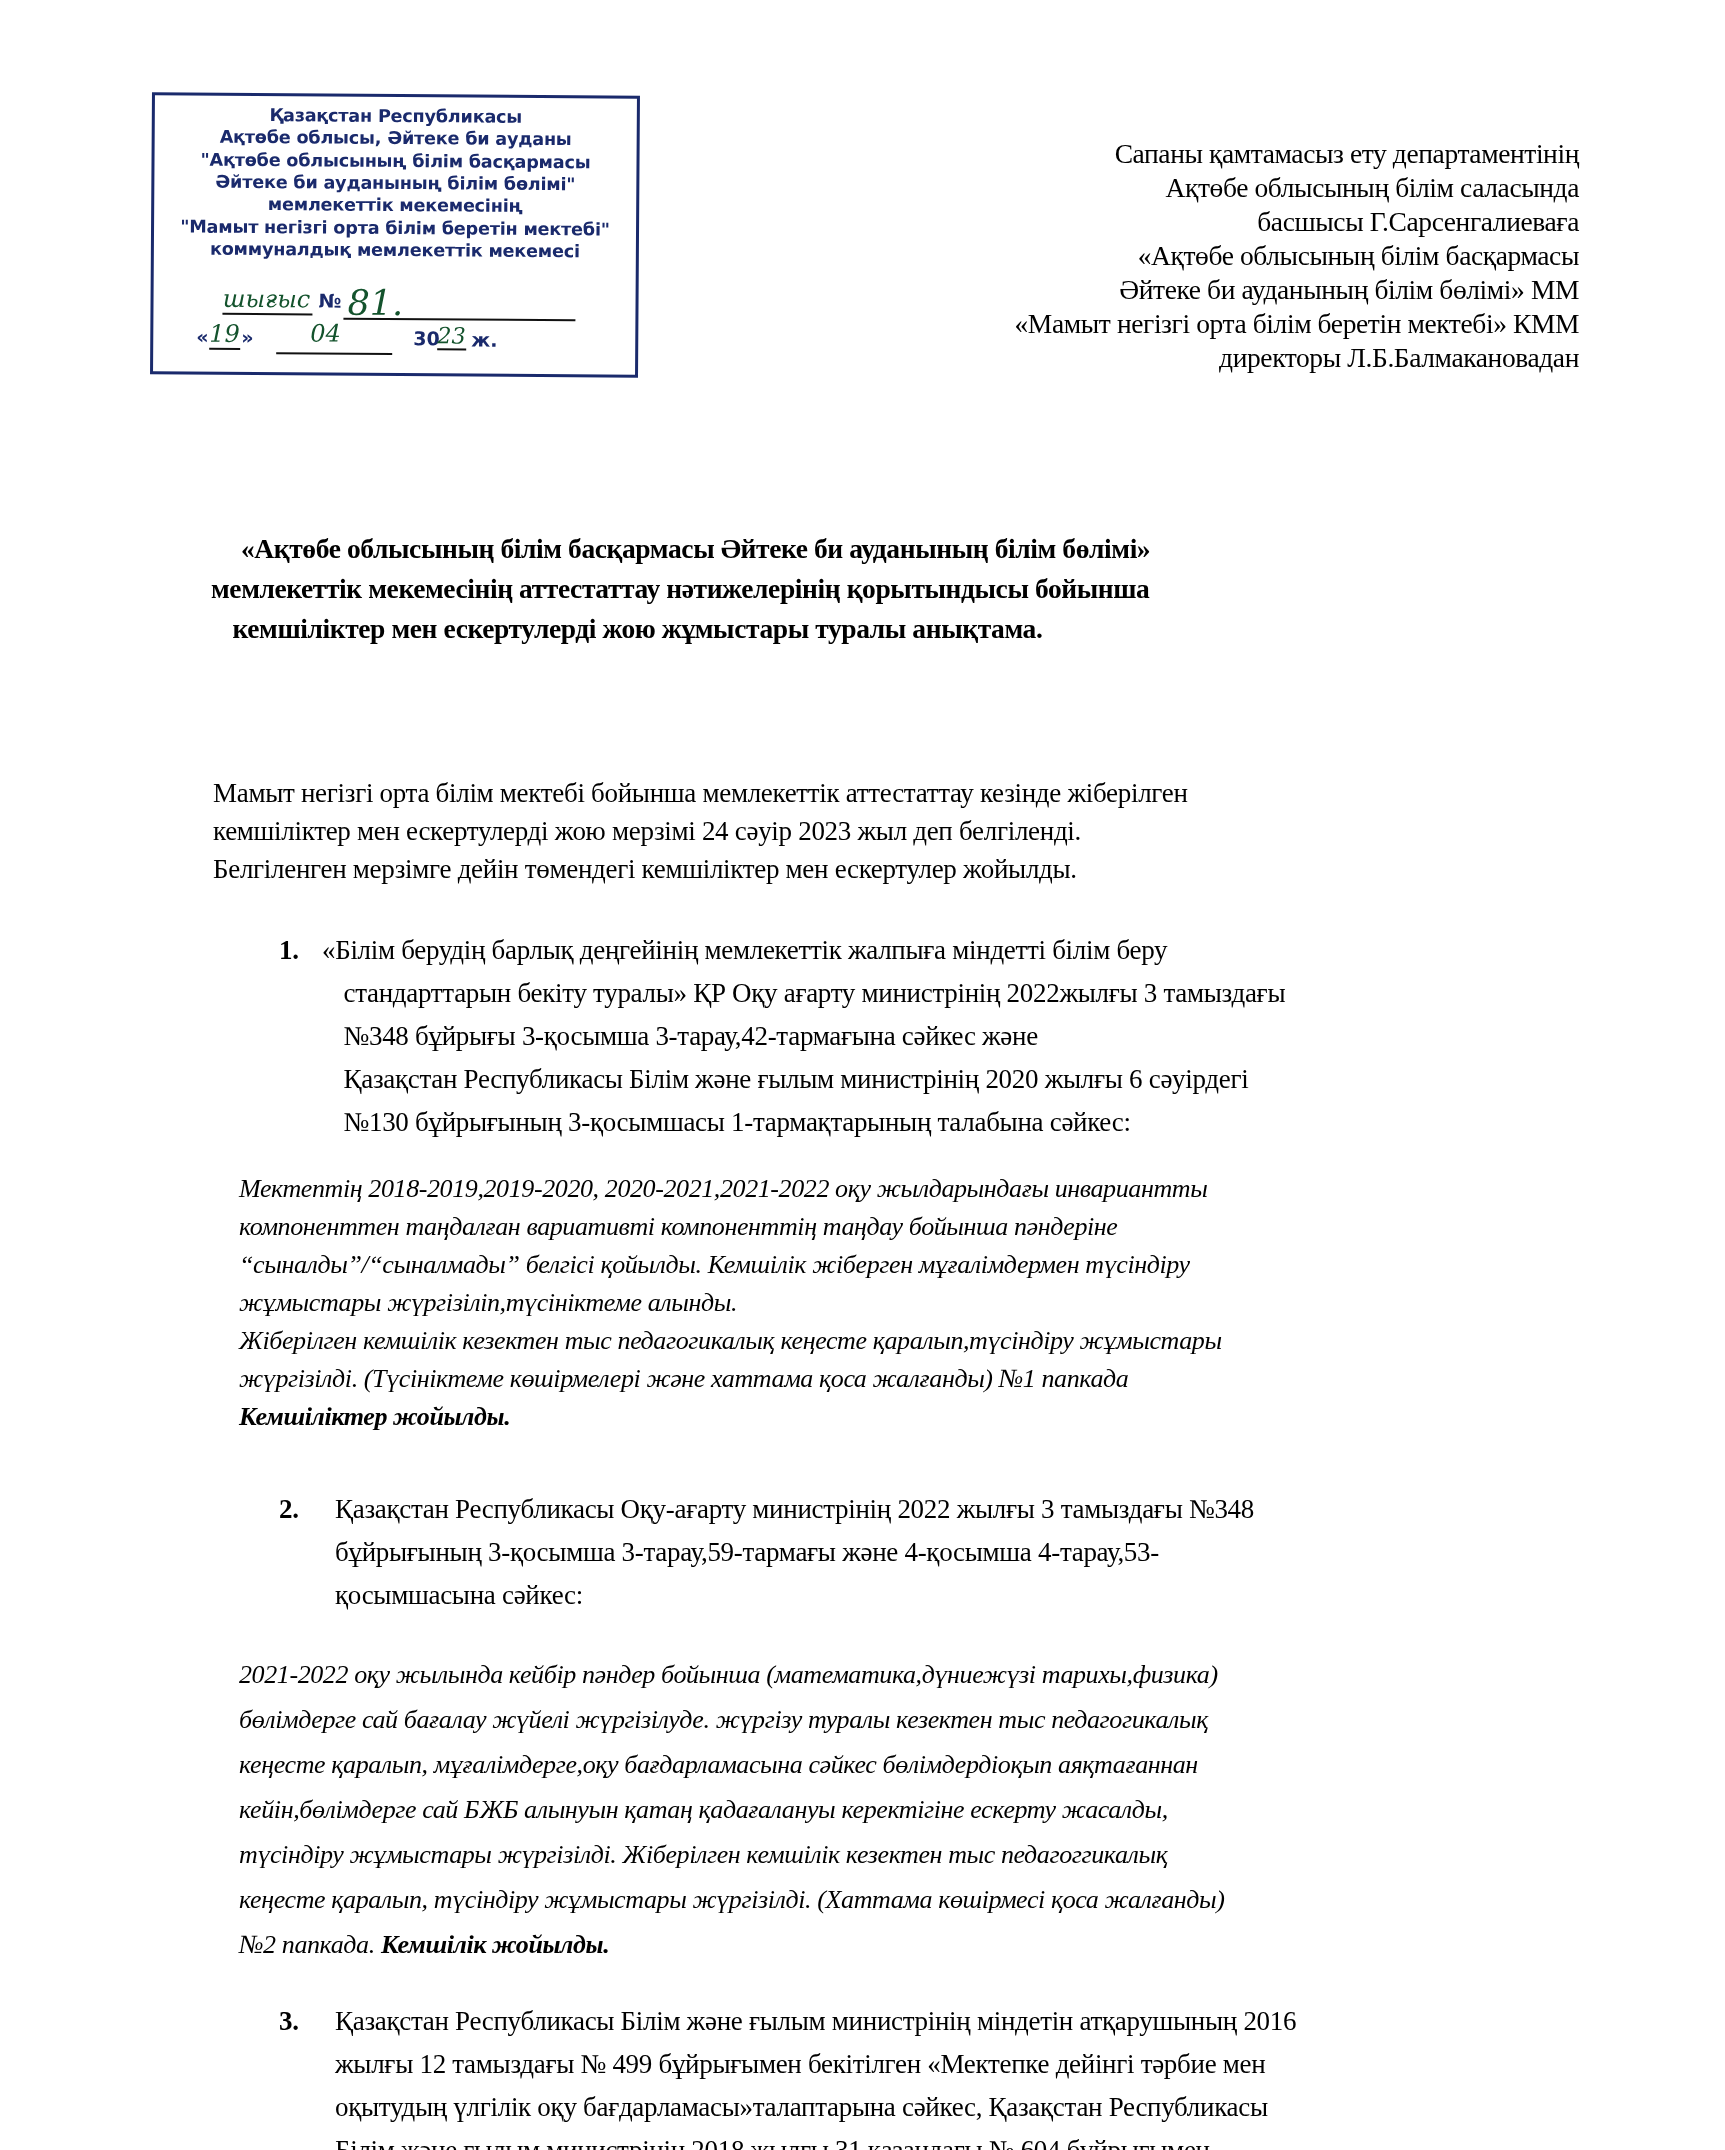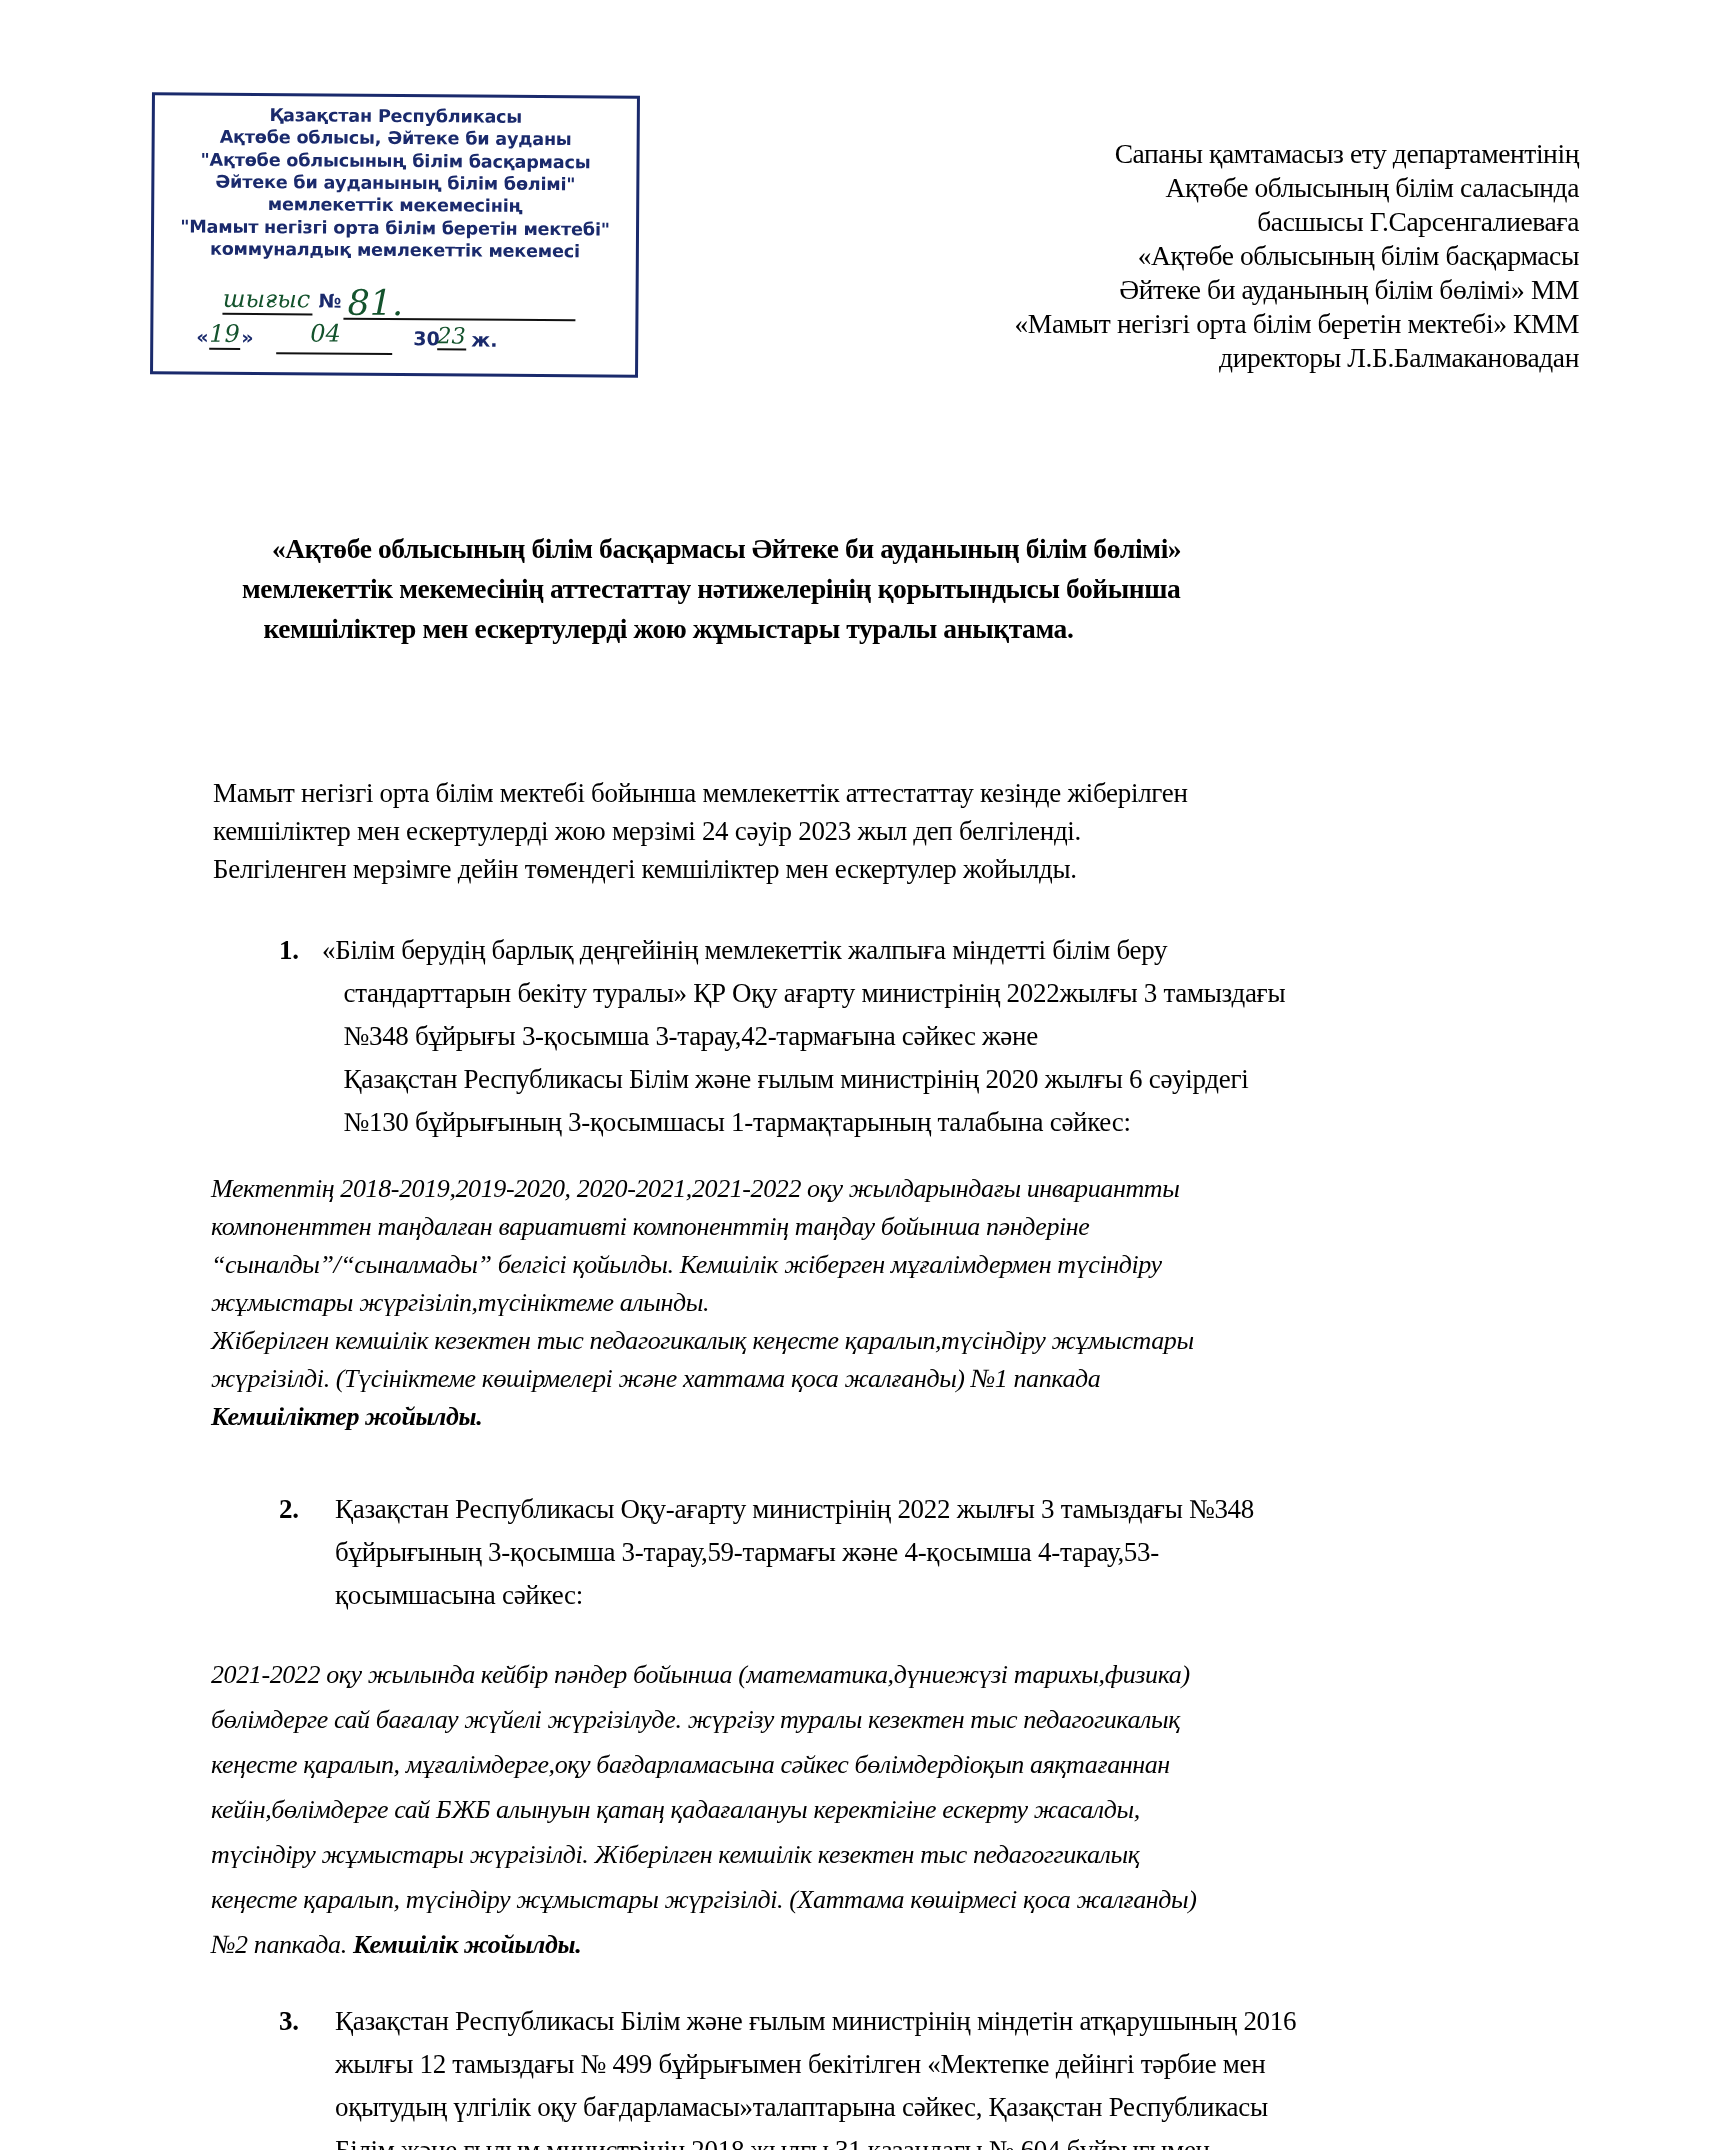--- a/index.html
+++ b/index.html
@@ -42,21 +42,21 @@
   
   .addressee {
     position: absolute; right: 146px; top: 137px; text-align: right;
     font-size: 27.5px; line-height: 34px; letter-spacing: -0.4px;
   }
   .addressee div { white-space: nowrap; }
 
   
   .title {
     position: absolute; left: 211px; top: 529px; width: 1419px;
-    font-size: 27.5px; font-weight: bold; line-height: 40px; letter-spacing: -0.4px; margin-left: 31px;
+    font-size: 27.5px; font-weight: bold; line-height: 40px; letter-spacing: -0.4px;
   }
   .title div { white-space: nowrap; }
 
   .intro {
     position: absolute; left: 213px; top: 774px; width: 1419px;
     font-size: 27px; line-height: 38px; letter-spacing: -0.3px;
   }
   .intro div { white-space: nowrap; }
 
   .item {
@@ -68,21 +68,21 @@
   .item .body div { white-space: nowrap; }
   .item1 { top: 929px; }
   .item2 { top: 1488px; }
   .item3 { top: 2000px; }
   .item3 .body, .item2 .body { left: 73px; }
 
   .note {
     position: absolute; left: 211px; width: 1441px;
     font-style: italic; font-size: 26px; line-height: 41px; letter-spacing: -0.4px;
   }
-  .note div { white-space: nowrap; }
+  .note div { white-space: nowrap; margin-left: 28px; }
   .note1 { top: 1170px; line-height: 38px; }
   .note2 { top: 1652px; line-height: 45px; }
   .bolditalic { font-weight: bold; font-style: italic; }
 </style>
 </head>
 <body>
 
 <div class="page">
 
   <div class="stamp">

